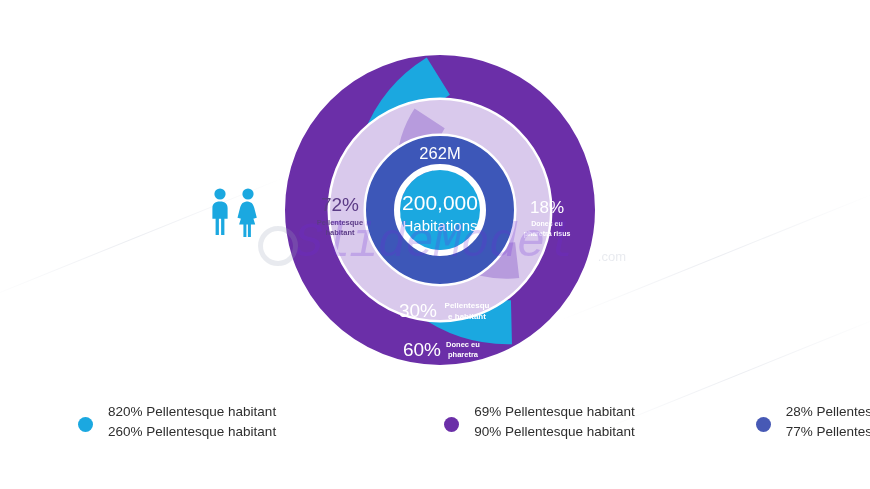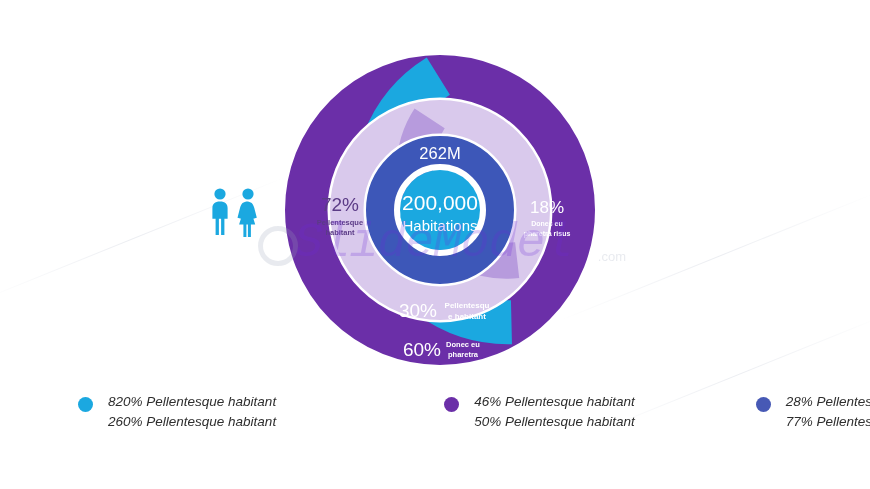--- a/index.html
+++ b/index.html
@@ -101,22 +101,21 @@
     left: 0;
     top: 392px;
     width: 870px;
     height: 60px;
     display: flex;
     flex-direction: row;
   }
   .legend-col {
     display: flex;
     flex-direction: row;
-    align-items: flex-start;
-    font-style: italic;
+    align-items: center;
   }
   .legend-col.c1 { margin-left: 78px; }
   .legend-col.c2 { margin-left: 168px; }
   .legend-col.c3 { margin-left: 121px; }
   .legend-dot {
     width: 15px;
     height: 15px;
     border-radius: 50%;
     margin-top: 5px;
     flex: 0 0 auto;
@@ -215,22 +214,22 @@
       <div class="legend-dot" style="background:#1BA8E0;"></div>
       <div class="legend-lines">
         <div>820% Pellentesque habitant</div>
         <div>260% Pellentesque habitant</div>
       </div>
     </div>
 
     <div class="legend-col c2">
       <div class="legend-dot" style="background:#6B2FA8;"></div>
       <div class="legend-lines">
-        <div>46% Pellentesque habitant</div>
-        <div>50% Pellentesque habitant</div>
+        <div>69% Pellentesque habitant</div>
+        <div>90% Pellentesque habitant</div>
       </div>
     </div>
 
     <div class="legend-col c3">
       <div class="legend-dot" style="background:#4759B5;"></div>
       <div class="legend-lines">
         <div>28% Pellentesque habitant</div>
         <div>77% Pellentesque habitant</div>
       </div>
     </div>

